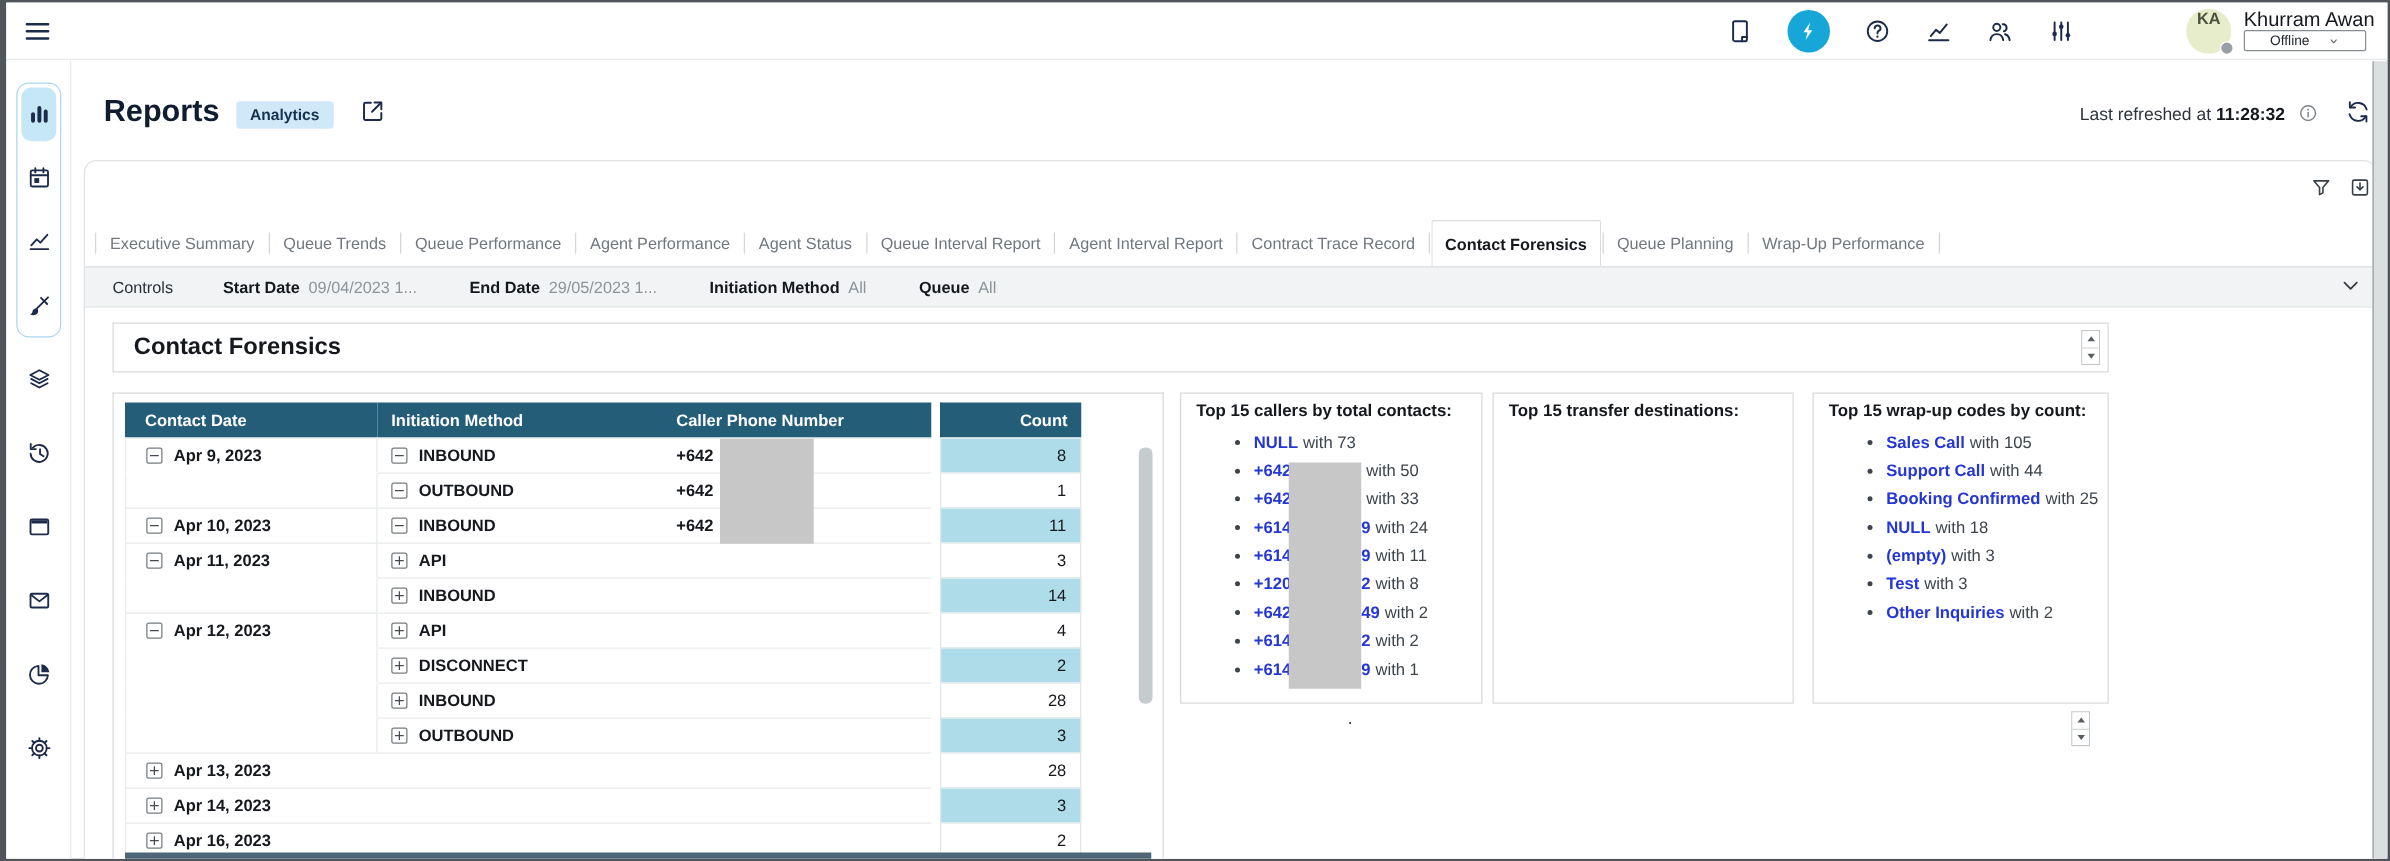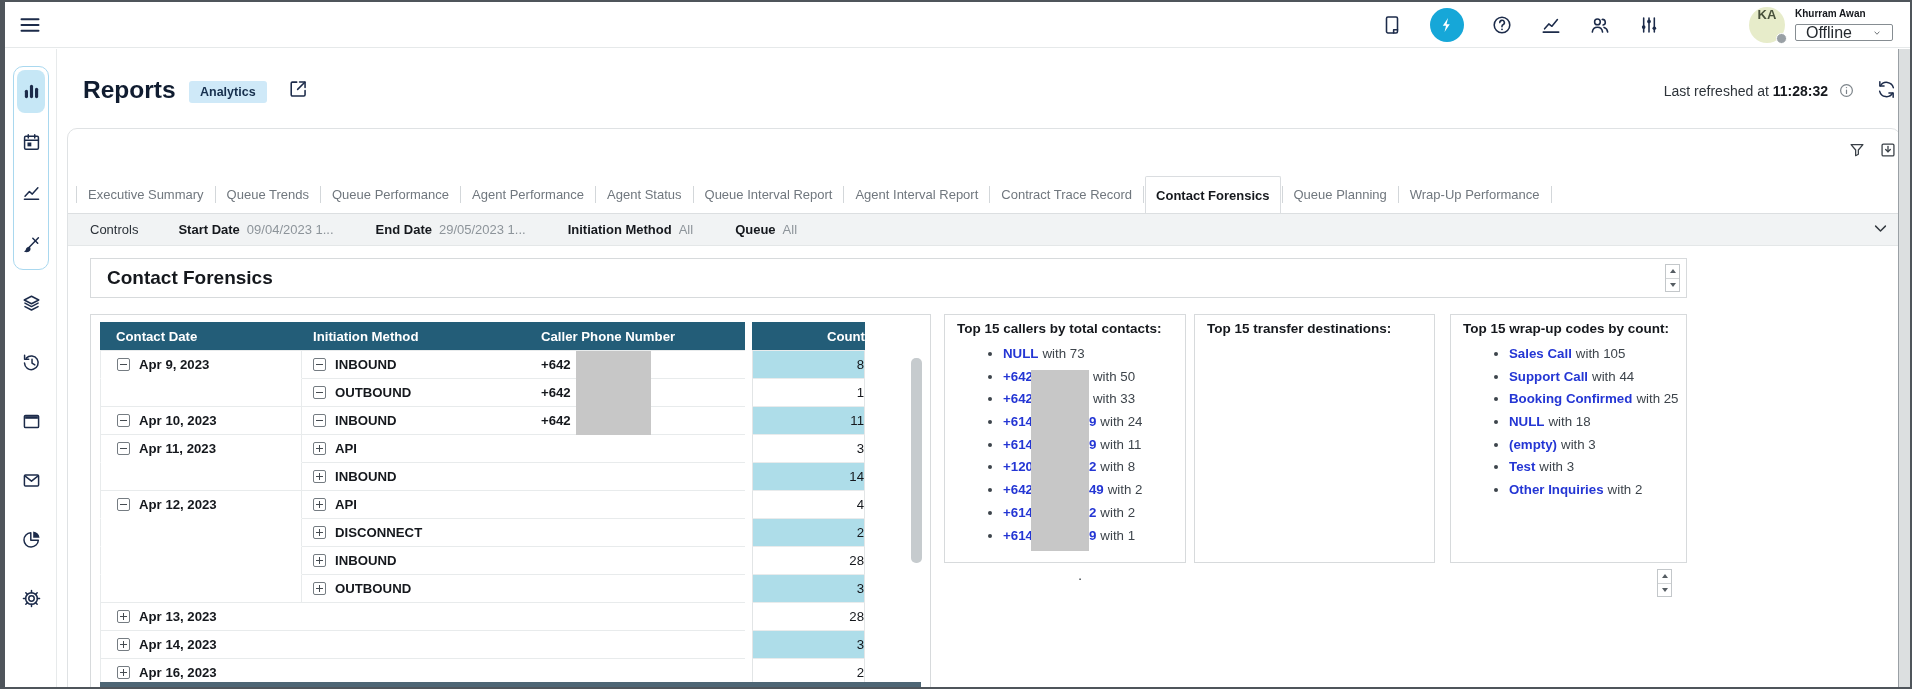--- a/index.html
+++ b/index.html
@@ -9,22 +9,22 @@
 
 .topbar{position:absolute;left:0;top:0;width:100%;height:46px;background:#fff;border-bottom:1px solid #e6e9ea;z-index:5}
 .hamburger{position:absolute;left:13px;top:11px;width:24px;height:24px;color:#1c2b4a;cursor:pointer}
 .topnav{position:absolute;left:1376px;top:0;height:46px;display:flex;align-items:center;gap:27px;color:#1c2b4a}
 .navbtn{width:22px;height:22px;cursor:pointer}
 .navbtn .icn{display:block;width:22px;height:22px}
 .navbtn.flash-circle{width:34px;height:34px;border-radius:50%;background:#16a7d8;display:flex;align-items:center;justify-content:center}
 .flash-circle .icn{width:18px;height:18px}
 .avatar{position:absolute;left:1744px;top:5px;width:36px;height:36px;border-radius:50%;background:#e7ecca;color:#49523c;font-weight:700;font-size:13px;display:flex;align-items:flex-start;justify-content:center;cursor:pointer}
 .status-dot{position:absolute;left:1771px;top:31px;width:11px;height:11px;border-radius:50%;background:#99a0a5;border:1.5px solid #fff}
-.user-name{position:absolute;left:1790px;top:6px;font-size:10px;font-weight:700;color:#15181d;white-space:nowrap}
-.status-select{position:absolute;left:1790px;top:22px;width:98px;height:17px;border:1px solid #868d92;border-radius:2px;background:#fff;font-size:16px;color:#24292e;display:flex;align-items:center;justify-content:space-between;padding:0 10px;cursor:pointer}
+.user-name{position:absolute;left:1790px;top:6px;font-size:16px;font-weight:400;color:#15181d;white-space:nowrap}
+.status-select{position:absolute;left:1790px;top:22px;width:98px;height:17px;border:1px solid #868d92;border-radius:2px;background:#fff;font-size:11px;color:#24292e;display:flex;align-items:center;justify-content:space-between;padding:0 20px;cursor:pointer}
 .sel-caret{width:10px;height:10px;color:#555b60}
 
 .sidebar{position:absolute;left:0;top:47px;width:52px;bottom:0;background:#fff;border-right:1px solid #e7eaeb;z-index:4}
 .side-group{position:absolute;left:8px;top:17px;width:36px;border:1.5px solid #a9d8ef;border-radius:10px;padding:3px;display:flex;flex-direction:column;gap:8px;background:#fff}
 .side-item{width:28px;height:43px;border-radius:8px;display:flex;align-items:center;justify-content:center;color:#1c2b4a;cursor:pointer}
 .side-item.active{background:#c6e7f6}
 .side-item .icn{width:21px;height:21px}
 .side-list{position:absolute;left:8px;top:244px;width:36px;display:flex;flex-direction:column;gap:38px;align-items:center}
 .side-list .side-item{height:21px}
 
@@ -63,21 +63,21 @@
 
 .table-card{position:absolute;left:85px;top:312px;width:841px;height:377px;background:#fff;border:1px solid #d7dadc;border-bottom:none}
 .tablewrap{position:absolute;left:95px;top:320px;width:780px}
 .t-row{display:flex;height:28px}
 .cell{font-size:13.2px;display:flex;align-items:center}
 .c-date{width:202px;gap:9px;padding-left:16px}
 .c-method{width:230px;gap:9px;padding-left:11px}
 .c-phone{width:213px;padding-left:9px;font-weight:700;color:#15181d}
 .c-span{width:645px!important;border-right:none!important}
 .gapcell{width:7px}
-.c-count{width:113px;justify-content:flex-end;padding-right:0;color:#15181d}
+.c-count{width:113px;justify-content:flex-end;padding-right:11px;color:#15181d}
 .hl{background:#aedde9}
 .b .cell{border-top:1px solid #e8ebec}
 .b .c-date{border-left:1px solid #e8ebec;border-right:1px solid #e8ebec}
 .b .c-date.nogb{border-top-color:transparent}
 .b .c-count{border-left:1px solid #e2e5e6;border-right:1px solid #e2e5e6}
 .hcell{background:#235d78;color:#fff!important;font-weight:700;border:none!important}
 .c-count.hcell{border-left:1px solid #235d78!important}
 .dlabel,.mlabel{font-weight:700;color:#15181d;white-space:nowrap}
 .tgl{width:13px;height:13px;min-width:13px;border:1.5px solid #757c82;border-radius:2px;background:#fff;position:relative;cursor:pointer}
 .tgl::before{content:"";position:absolute;left:2px;right:2px;top:50%;height:1.5px;margin-top:-.75px;background:#454b51}

